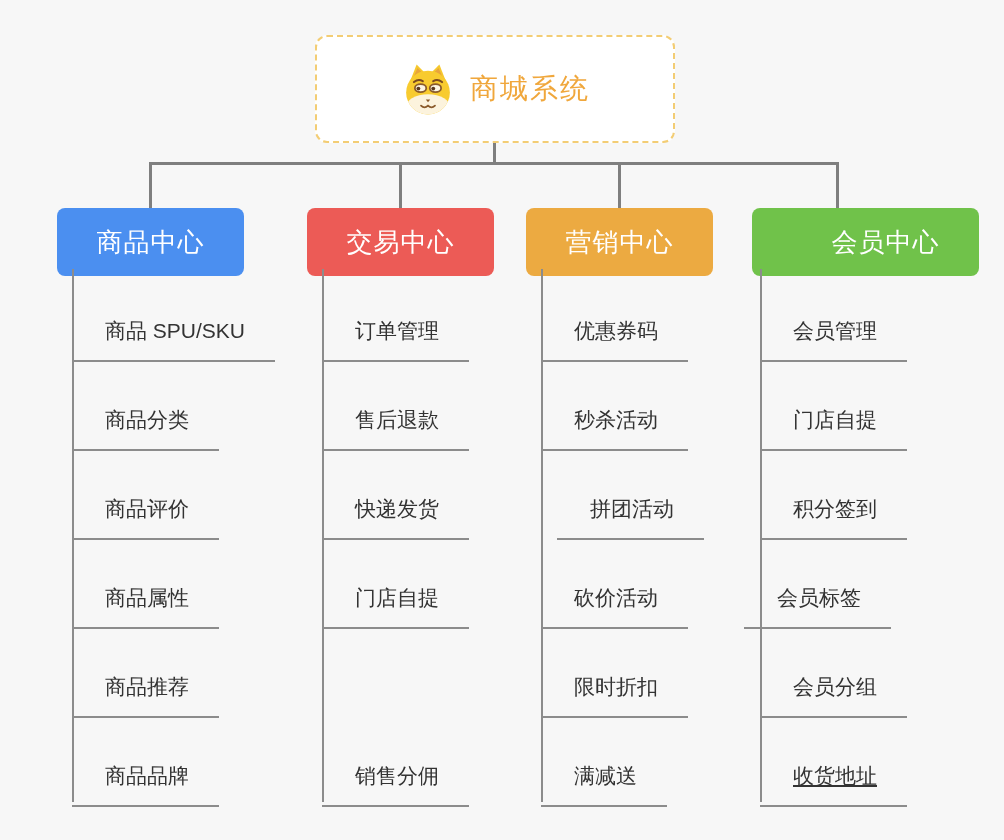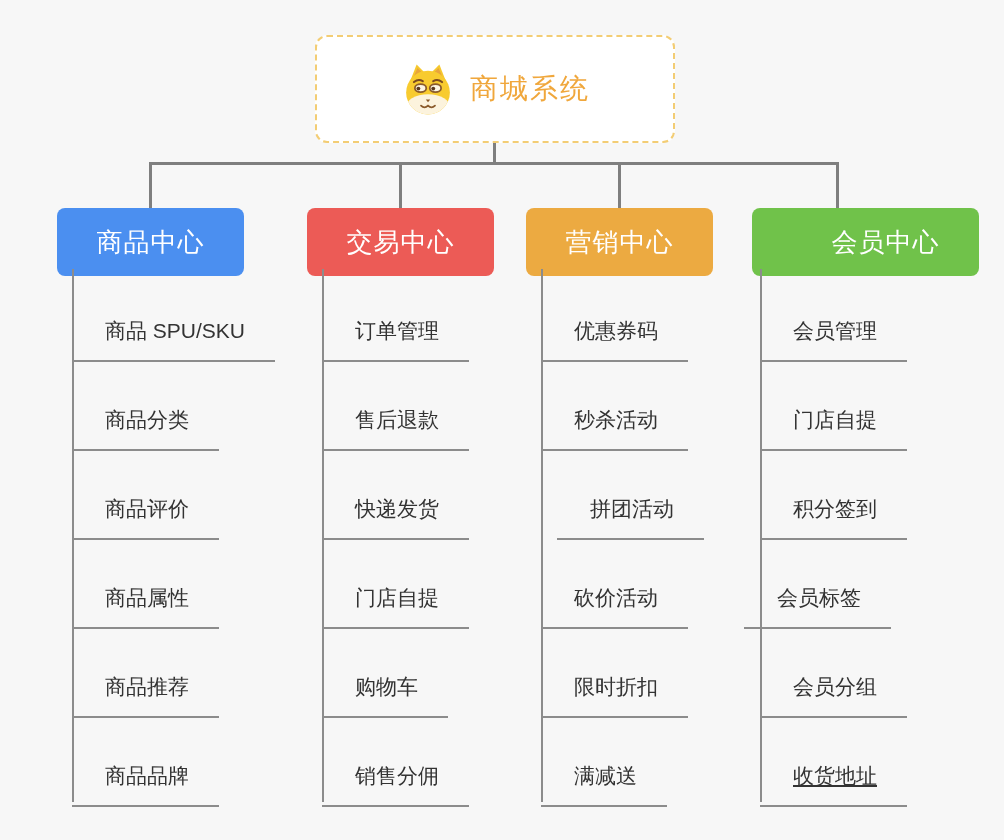--- a/index.html
+++ b/index.html
@@ -90,21 +90,20 @@
   <div class="child" style="left:72px;top:405px;">商品分类</div>
   <div class="child" style="left:72px;top:494px;">商品评价</div>
   <div class="child" style="left:72px;top:583px;">商品属性</div>
   <div class="child" style="left:72px;top:672px;">商品推荐</div>
   <div class="child" style="left:72px;top:761px;">商品品牌</div>
 
   <div class="child" style="left:322px;top:316px;">订单管理</div>
   <div class="child" style="left:322px;top:405px;">售后退款</div>
   <div class="child" style="left:322px;top:494px;">快递发货</div>
   <div class="child" style="left:322px;top:583px;">门店自提</div>
-  <div class="child" style="left:322px;top:672px;">购物车</div>
   <div class="child" style="left:322px;top:761px;">销售分佣</div>
 
   <div class="child" style="left:541px;top:316px;">优惠券码</div>
   <div class="child" style="left:541px;top:405px;">秒杀活动</div>
   <div class="child" style="left:541px;top:494px;margin-left:16px;">拼团活动</div>
   <div class="child" style="left:541px;top:583px;">砍价活动</div>
   <div class="child" style="left:541px;top:672px;">限时折扣</div>
   <div class="child" style="left:541px;top:761px;">满减送</div>
 
   <div class="child" style="left:760px;top:316px;">会员管理</div>

